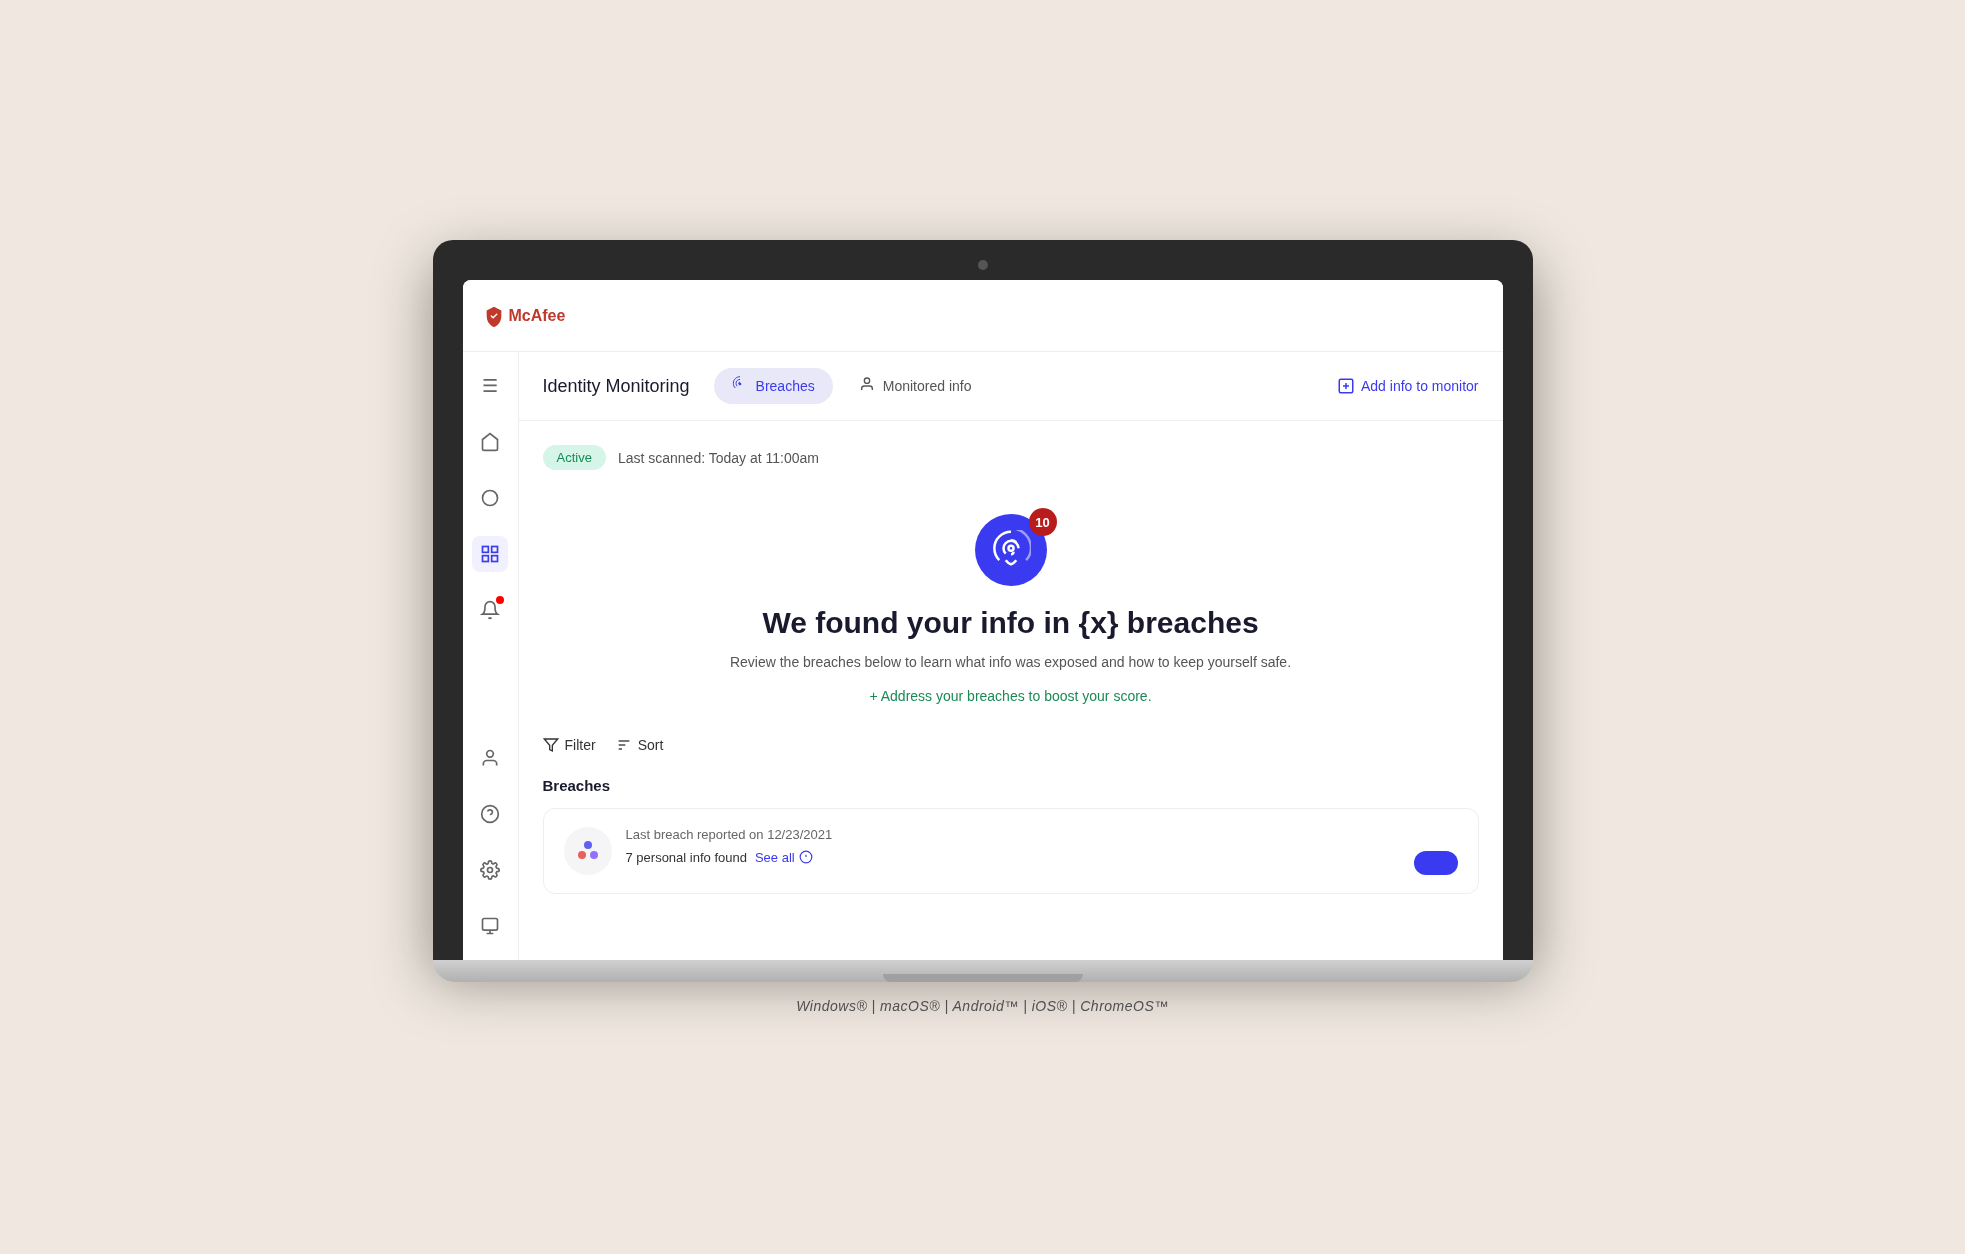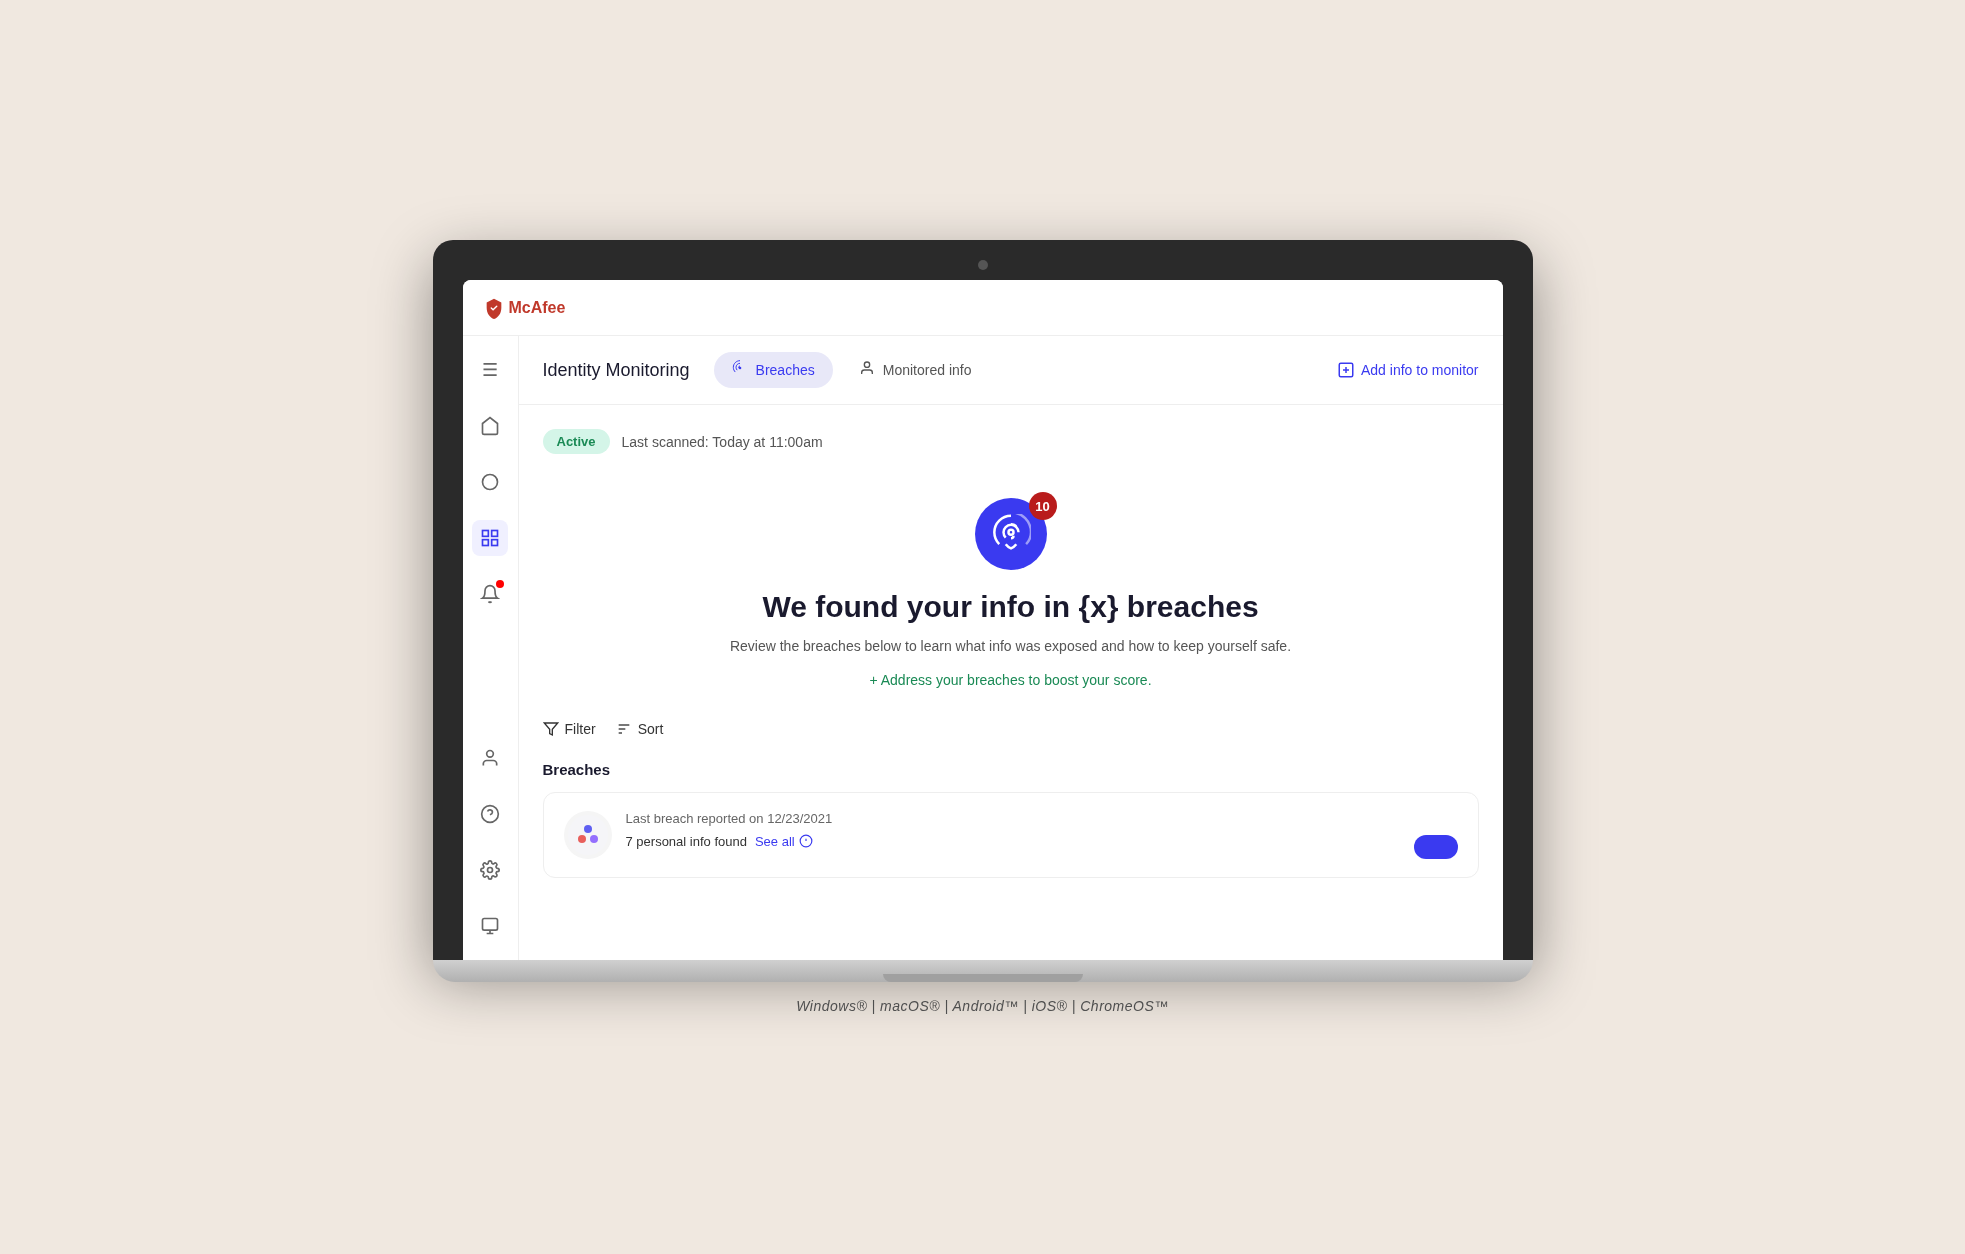--- a/index.html
+++ b/index.html
@@ -78,21 +78,21 @@
       flex-direction: column;
       height: 100%;
     }
 
     .topbar {
       background: #fff;
       border-bottom: 1px solid #eee;
       padding: 0 20px;
       display: flex;
       align-items: center;
-      height: 56px;
+      height: 72px;
       flex-shrink: 0;
     }
 
     .mcafee-logo {
       display: flex;
       align-items: center;
       gap: 4px;
       font-weight: 700;
       font-size: 16px;
       color: #c0392b;
@@ -235,21 +235,21 @@
       gap: 12px;
       margin-bottom: 28px;
     }
 
     .active-badge {
       background: #d4f5e8;
       color: #1a8a55;
       padding: 5px 14px;
       border-radius: 20px;
       font-size: 13px;
-      font-weight: 700;
+      font-weight: 400;
     }
 
     .last-scanned {
       color: #555;
       font-size: 14px;
     }
 
     .breach-hero {
       text-align: center;
       padding: 16px 0 28px;

